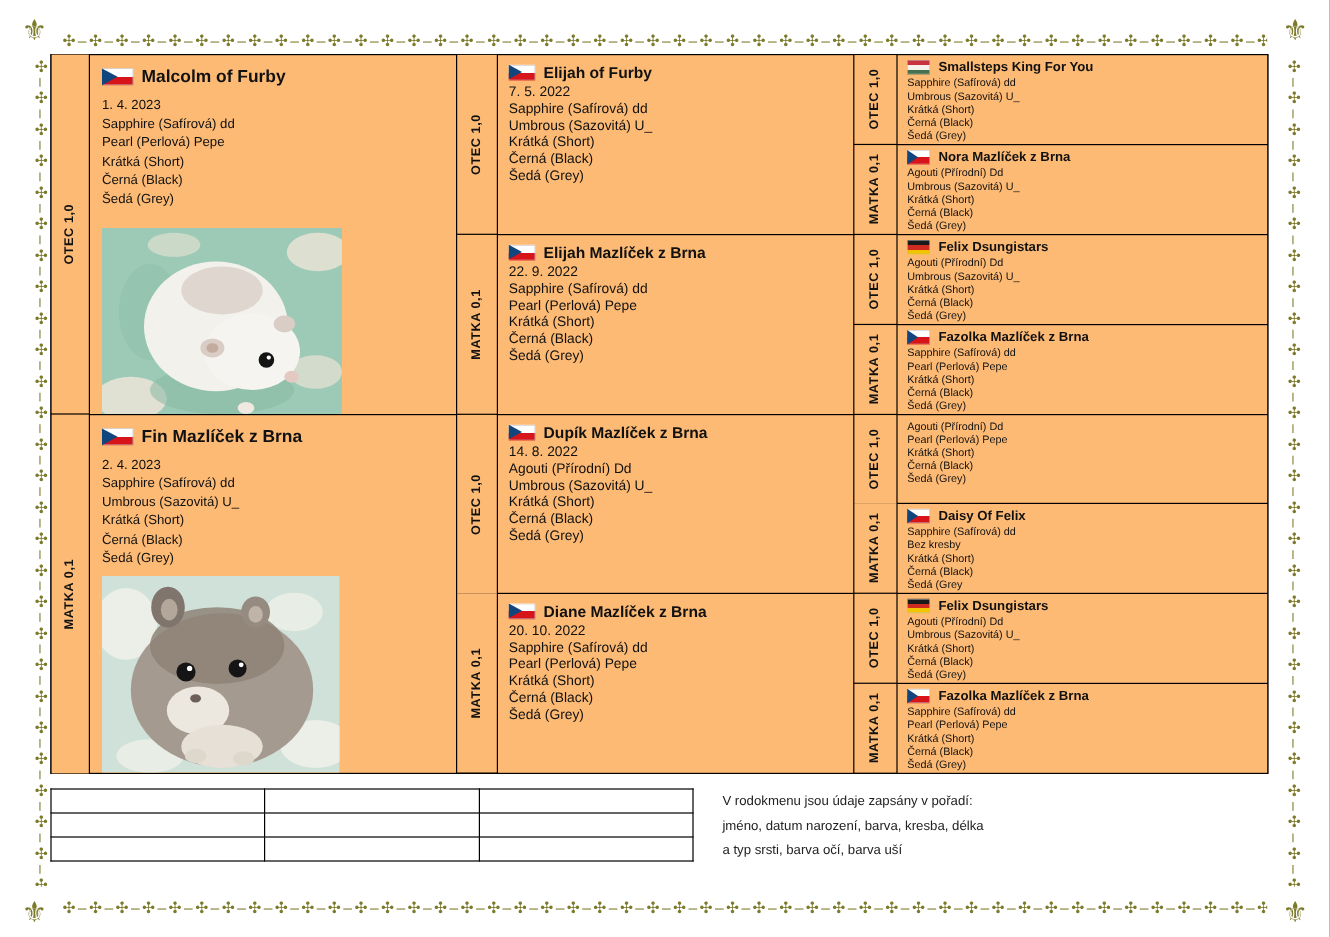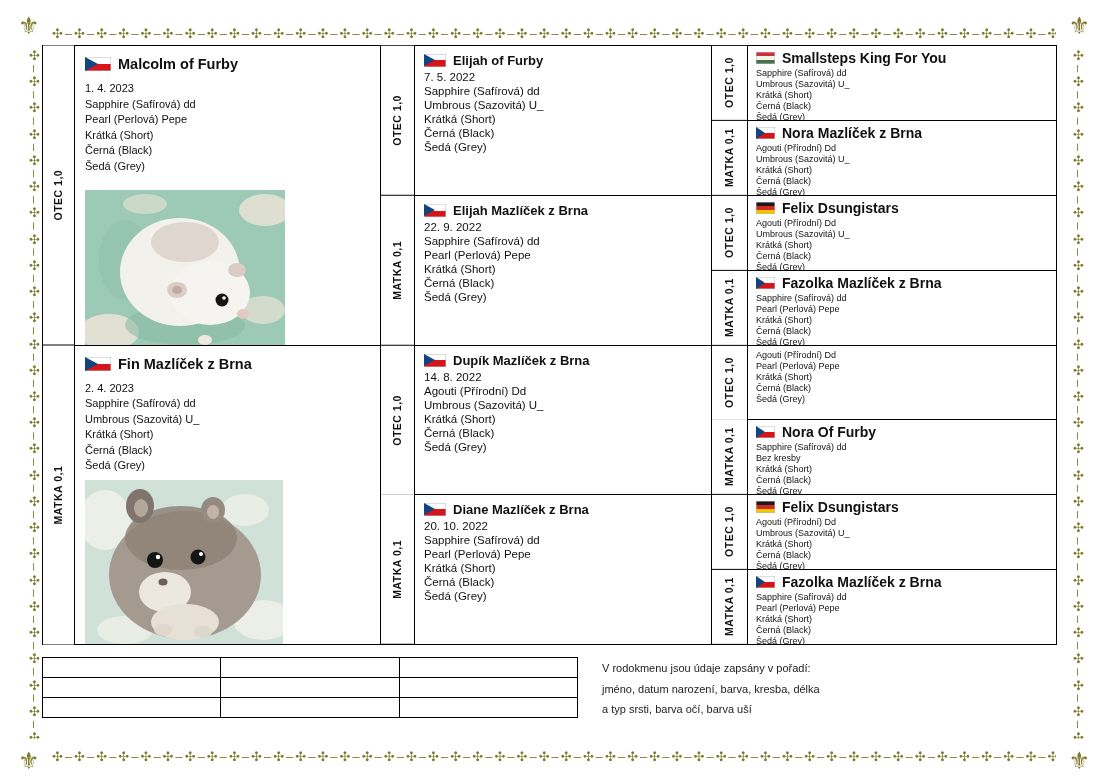--- a/index.html
+++ b/index.html
@@ -20,21 +20,21 @@
   .c-tr{right:18px;top:14px;}
   .c-bl{left:18px;bottom:8px;}
   .c-br{right:18px;bottom:8px;}
 
   
   .content{position:absolute;left:42px;top:45px;width:1015px;}
 
   .pedigree-grid{display:grid;height:598px;border:1px solid #000;background:#000;gap:1px;
                  grid-template-columns:31px 305px 33px 296px 35px 1fr;
                  grid-template-rows:repeat(8,1fr);}
-  .cell{background:#ffffff;overflow:hidden;}
+  .cell{background:#fdba74;overflow:hidden;}
 
   .vlabel{display:flex;align-items:center;justify-content:center;
           writing-mode:vertical-rl;transform:rotate(180deg);
           font-weight:bold;font-size:10.5px;letter-spacing:.5px;text-align:center;line-height:1.05;}
 
   .person{padding:6px 8px 4px 8px;}
   .name-row{display:flex;align-items:center;gap:7px;}
   .name{font-weight:bold;}
 
   .flag{display:inline-block;position:relative;flex:0 0 auto;box-shadow:0 0 0 .5px #bbb inset;}
@@ -54,21 +54,21 @@
   .gp{padding:7px 9px 4px 9px;}
   .gp .flag{width:22px;height:13px;}
   .gp .flag-cz::after{border-top-width:6.5px;border-bottom-width:6.5px;border-left-width:11px;}
   .gp .name{font-size:13px;}
   .gp .name-row{margin-bottom:2px;}
   .gp .lines{font-size:11.5px;line-height:14px;}
 
   .ggp{padding:4px 8px 2px 8px;}
   .ggp .flag{width:19px;height:12px;}
   .ggp .flag-cz::after{border-top-width:6px;border-bottom-width:6px;border-left-width:9px;}
-  .ggp .name{font-size:14px;}
+  .ggp .name{font-size:11px;}
   .ggp .name-row{margin-bottom:2px;}
   .ggp .lines{font-size:9px;line-height:11px;}
 
   .photo{display:block;border:0;}
   .photo-father{margin-top:16px;}
   .photo-mother{margin-top:6px;}
 
   
   .footer{display:flex;margin-top:12px;align-items:flex-start;}
   .owner-table{border-collapse:collapse;width:536px;table-layout:fixed;}
@@ -230,21 +230,21 @@
 
       <div class="cell vlabel" style="grid-column:5;grid-row:5">OTEC 1,0</div>
       <div class="cell person ggp" style="grid-column:6;grid-row:5">
         <div class="lines">Agouti (Přírodní) Dd<br>Pearl (Perlová) Pepe<br>Krátká (Short)<br>Černá (Black)<br>Šedá (Grey)</div>
       </div>
 
       <div class="cell vlabel" style="grid-column:5;grid-row:6">MATKA 0,1</div>
       <div class="cell person ggp" style="grid-column:6;grid-row:6">
         <div class="name-row">
           <span class="flag flag-cz"></span>
-          <span class="name">Nora Of Furby</span>
+          <span class="name">Daisy Of Felix</span>
         </div>
         <div class="lines">Sapphire (Safírová) dd<br>Bez kresby<br>Krátká (Short)<br>Černá (Black)<br>Šedá (Grey</div>
       </div>
 
       <div class="cell vlabel" style="grid-column:5;grid-row:7">OTEC 1,0</div>
       <div class="cell person ggp" style="grid-column:6;grid-row:7">
         <div class="name-row">
           <span class="flag flag-de"></span>
           <span class="name">Felix Dsungistars</span>
         </div>

